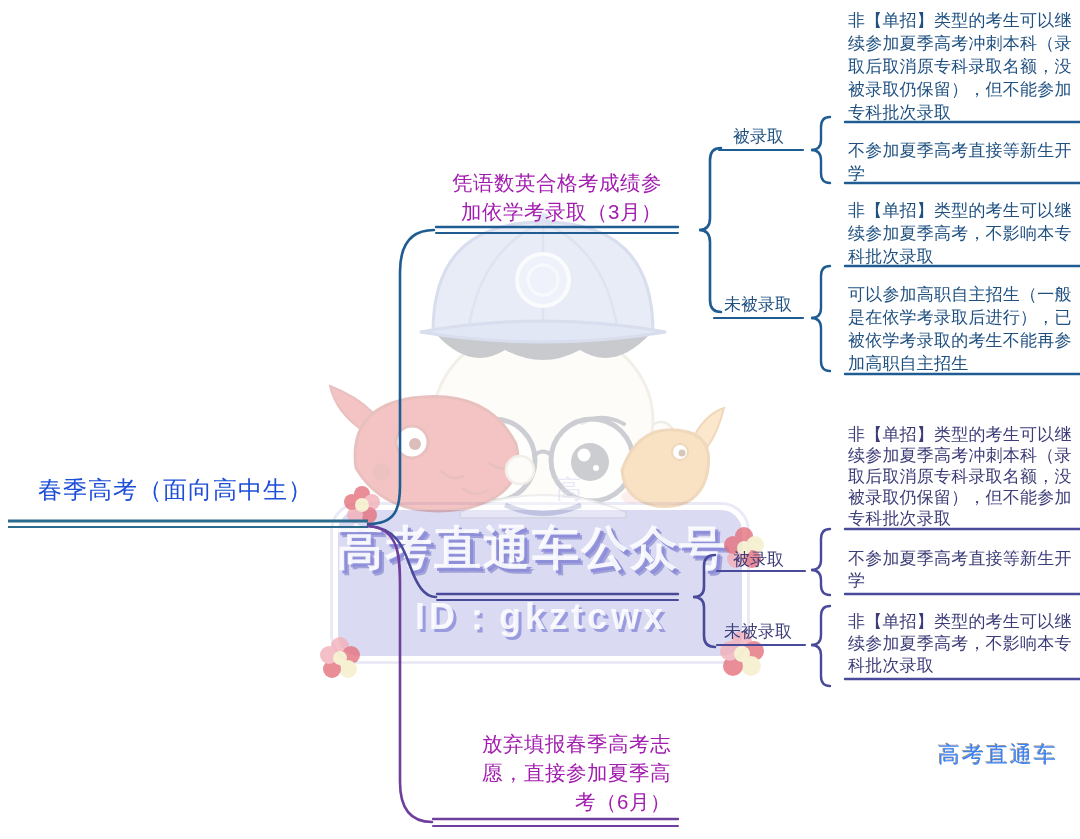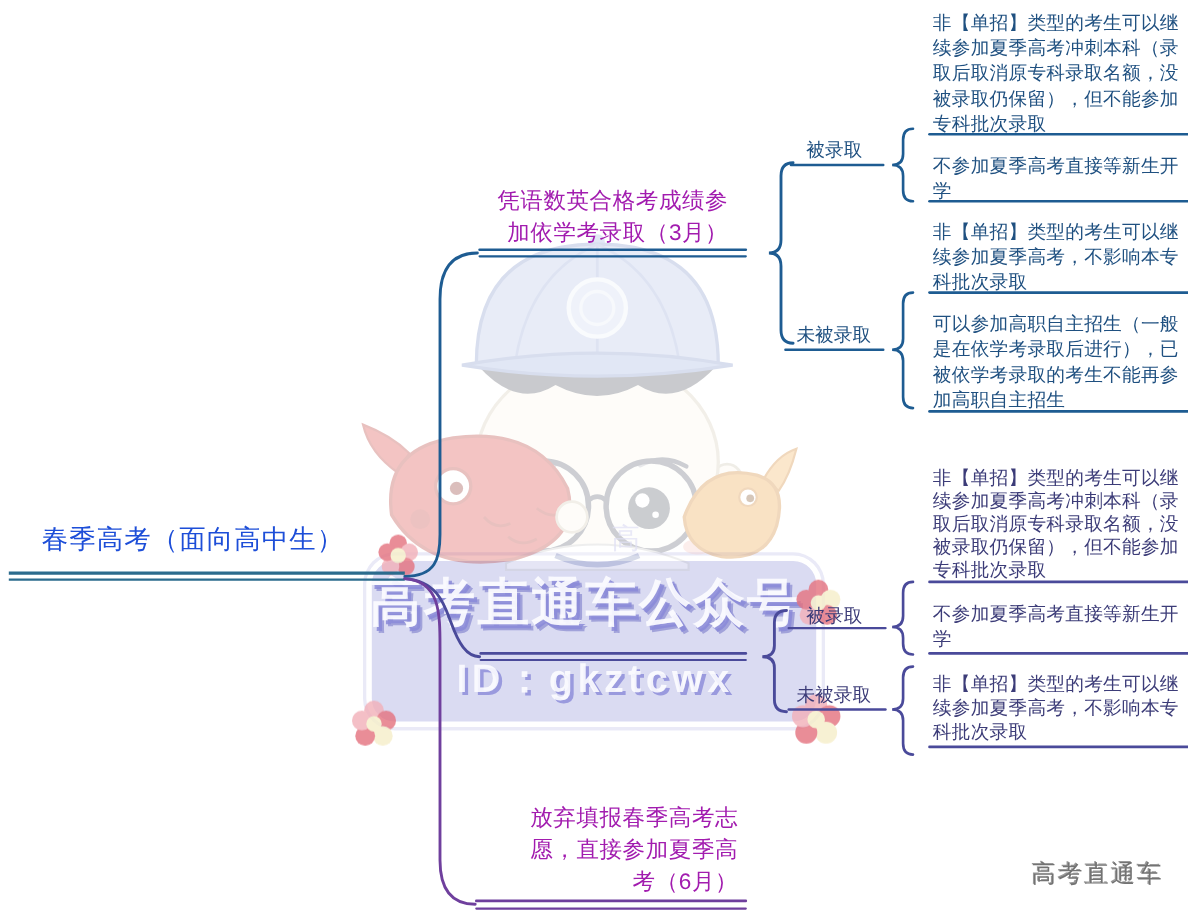--- a/index.html
+++ b/index.html
@@ -10,22 +10,22 @@
   .wm-panel{position:absolute;left:333px;top:505px;width:404px;height:146px;
     background:#d9daf2;border:5px solid #ffffff;border-radius:26px;
     box-shadow:0 0 0 3px #e9e9f7;opacity:.95;z-index:1;}
   .wm-brand{position:absolute;left:336px;top:517px;width:410px;text-align:left;
     font-size:47px;font-weight:bold;letter-spacing:2px;color:rgba(252,252,255,.92);
     text-shadow:3px 3px 0 rgba(137,137,216,.85),5px 5px 0 rgba(115,115,198,.55);
     z-index:2;white-space:nowrap;}
   .wm-id{position:absolute;left:336px;top:593px;width:410px;text-align:center;
     font-size:36px;font-weight:bold;letter-spacing:4px;color:rgba(252,252,255,.9);
     text-shadow:3px 3px 0 rgba(137,137,216,.8);z-index:2;white-space:nowrap;}
-  .wm-sig{position:absolute;left:938px;top:780px;font-size:22px;letter-spacing:2px;
-    color:#737373;text-shadow:1px 1px 0 #ffffff,-1px -1px 0 #9a9a9a;z-index:4;}
+  .wm-sig{position:absolute;left:938px;top:740px;font-size:22px;letter-spacing:2px;
+    color:#3b82f6;text-shadow:1px 1px 0 #ffffff,-1px -1px 0 #9a9a9a;z-index:4;}
 
   .deco{position:absolute;left:0;top:0;z-index:2;}
   svg.lines{position:absolute;left:0;top:0;z-index:3;}
 
   
   .txt{position:absolute;white-space:pre-line;z-index:4;}
   .root-title{font-size:24px;font-weight:500;color:#1d4ed8;letter-spacing:1px;}
   .red-topic{font-size:20.5px;font-weight:400;color:#a21caf;letter-spacing:.5px;text-align:right;}
   .lh29{line-height:29px;} .lh27{line-height:27px;}
   .leaf{font-size:17px;width:236px;letter-spacing:.2px;}

